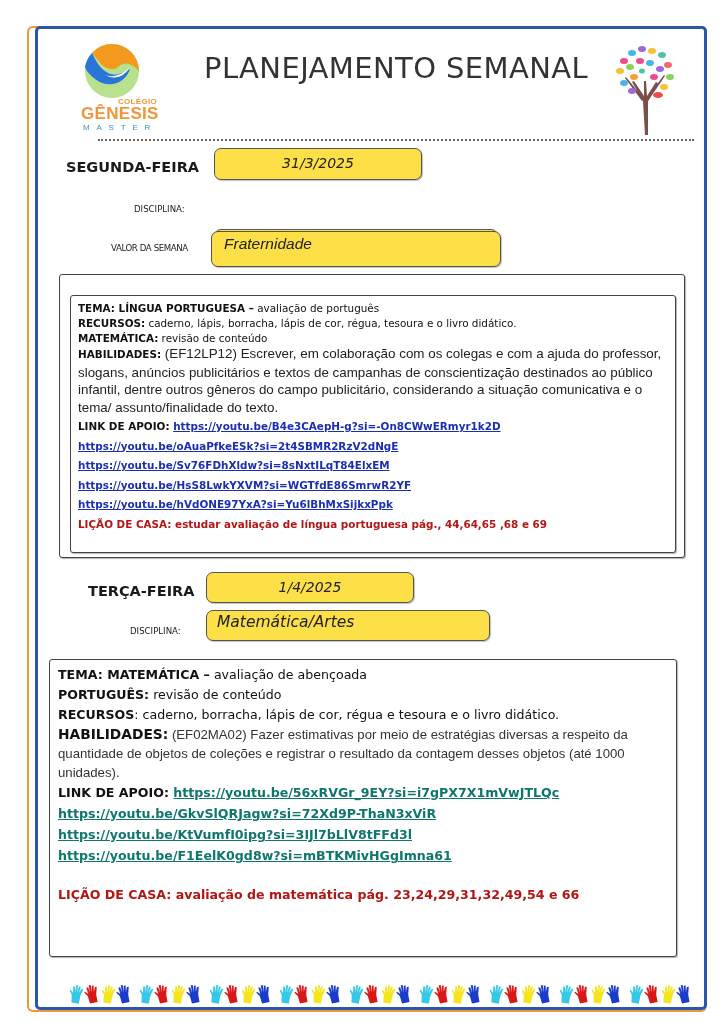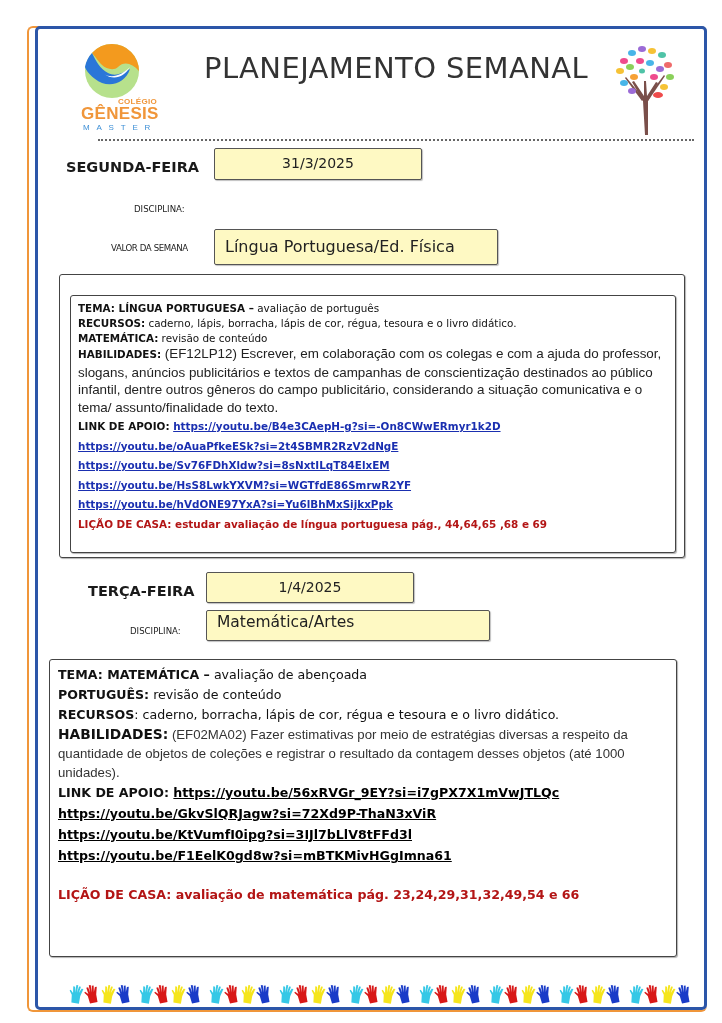--- a/index.html
+++ b/index.html
@@ -25,23 +25,23 @@
   .title { position: absolute; left: 166px; top: 22px; font-family: "DejaVu Sans", sans-serif; font-size: 29px; color: #333; letter-spacing: 0.4px; white-space: nowrap; }
   .intro { position: absolute; left: 140px; top: 58px; width: 440px; font-family: "DejaVu Sans", sans-serif; font-size: 8.2px; line-height: 16px; color: #222; text-align: center; }
   .tree { position: absolute; left: 574px; top: 12px; width: 66px; height: 96px; }
 
   .dotted-line { position: absolute; left: 60px; top: 110px; width: 596px; border-top: 2px dotted #666; }
 
   
   .day-label { position: absolute; font-family: "DejaVu Sans", sans-serif; font-weight: bold; font-size: 14.5px; color: #1a1a1a; white-space: nowrap; }
   .small-label { position: absolute; font-family: "DejaVu Sans", sans-serif; font-size: 8.6px; color: #222; white-space: nowrap; text-align: right; }
   .field {
-    position: absolute; border: 1.3px solid #555; border-radius: 2px; background: #fef9c3;
+    position: absolute; border: 1.3px solid #555; border-radius: 7px; background: #fde047;
     box-shadow: 1px 1px 1px rgba(0,0,0,0.25);
-    font-family: "DejaVu Sans", sans-serif; color: #222;
+    font-family: "DejaVu Sans", sans-serif; color: #222; font-style: italic;
   }
   .field-date { font-size: 14px; text-align: center; line-height: 28px; }
   .field-small { font-size: 16px; padding: 7px 0 0 10px; margin-top: 40px; }
   .field-medium { font-family: "Liberation Sans", sans-serif; font-size: 15.5px; padding: 3px 0 0 12px; }
   .field-large { font-size: 15.5px; padding: 2px 0 0 10px; }
 
   .outer-box { position: absolute; border: 1.3px solid #444; border-radius: 3px; background: #fff; box-shadow: 1px 1px 1px rgba(0,0,0,0.3); }
   .inner-box { position: absolute; border: 1.3px solid #444; border-radius: 3px; background: #fff; box-shadow: 1px 1px 1px rgba(0,0,0,0.3); }
 
   .content1 { position: absolute; left: 40px; top: 272px; width: 590px; }
@@ -50,21 +50,21 @@
   .hab1 { font-family: "Liberation Sans", sans-serif; font-size: 13.4px; line-height: 17.5px; color: #222; margin-top: -1px; }
   .hab1 b { font-family: "DejaVu Sans", sans-serif; font-size: 10.4px; font-weight: bold; color: #111; }
   .link { color: #1a2fb0; text-decoration: underline; font-weight: bold; font-family: "DejaVu Sans", sans-serif; font-size: 10.4px; }
   .link-line { line-height: 17.5px; white-space: nowrap; }
   .red { color: #b31515; font-weight: bold; font-family: "DejaVu Sans", sans-serif; font-size: 10.4px; }
 
   .content2 { position: absolute; left: 20px; top: 636px; width: 610px; }
   .c2-line { font-family: "DejaVu Sans", sans-serif; font-size: 12.6px; line-height: 20px; white-space: nowrap; }
   .hab2 { font-family: "Liberation Sans", sans-serif; font-size: 13.2px; line-height: 19px; color: #333; }
   .hab2 b { font-family: "DejaVu Sans", sans-serif; font-size: 13.8px; font-weight: bold; color: #111; }
-  .link2 { color: #000000; text-decoration: underline; font-weight: bold; font-family: "DejaVu Sans", sans-serif; font-size: 12.6px; }
+  .link2 { color: #0f766e; text-decoration: underline; font-weight: bold; font-family: "DejaVu Sans", sans-serif; font-size: 12.6px; }
   .link2-line { line-height: 20px; white-space: nowrap; }
   .red2 { color: #b31515; font-weight: bold; font-family: "DejaVu Sans", sans-serif; font-size: 12.6px; }
 
   .hands { position: absolute; left: 30px; top: 955px; width: 600px; height: 22px; display: flex; gap: 0; }
   .hand-group { display: flex; margin-right: 6px; }
   .hand { width: 16px; height: 20px; }
 </style>
 </head>
 <body>
 
@@ -115,20 +115,21 @@
 
   <div class="dotted-line"></div>
 
   <div class="day-label" style="left:28px; top:130px;">SEGUNDA-FEIRA</div>
   <div class="field field-date" style="left:176px; top:119px; width:208px; height:32px;">31/3/2025</div>
 
   <div class="small-label" style="left:96px; top:175px;">DISCIPLINA:</div>
   <div class="field field-small" style="left:176px; top:160px; width:284px; height:36px;">Língua Portuguesa/Ed. Física</div>
 
   <div class="small-label" style="left:73px; top:214px; letter-spacing:-0.4px;">VALOR DA SEMANA</div>
+  <div class="field field-medium" style="left:173px; top:202px; width:290px; height:36px;">Fraternidade</div>
 
   <div class="outer-box" style="left:21px; top:245px; width:626px; height:284px;"></div>
   <div class="inner-box" style="left:32px; top:266px; width:606px; height:258px;"></div>
 
   <div class="content1">
     <div class="c1-line"><b>TEMA: LÍNGUA PORTUGUESA –</b><span> avaliação de português</span></div>
     <div class="c1-line"><b>RECURSOS:</b><span> caderno, lápis, borracha, lápis de cor, régua, tesoura e o livro didático.</span></div>
     <div class="c1-line"><b>MATEMÁTICA:</b><span>  revisão de conteúdo</span></div>
     <div class="hab1"><b>HABILIDADES:</b><span> (EF12LP12) Escrever, em colaboração com os colegas e com a ajuda do professor, slogans, anúncios publicitários e textos de campanhas de conscientização destinados ao público infantil, dentre outros gêneros do campo publicitário, considerando a situação comunicativa e o tema/ assunto/finalidade  do texto.</span></div>
     <div class="link-line"><span class="link" style="text-decoration:none; color:#111;">LINK DE APOIO:  </span><a class="link">https://youtu.be/B4e3CAepH-g?si=-On8CWwERmyr1k2D</a></div>

